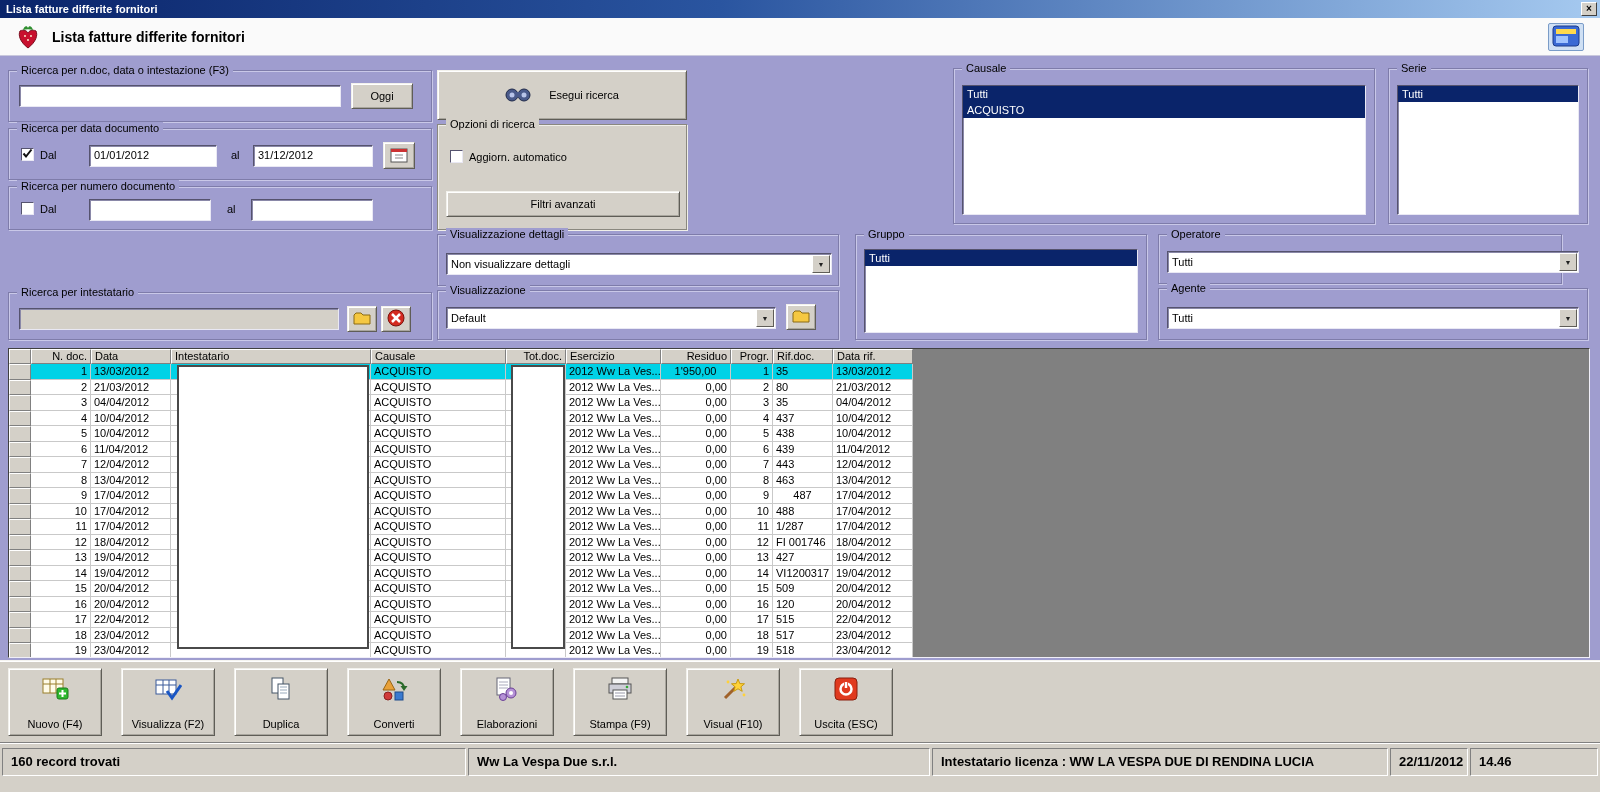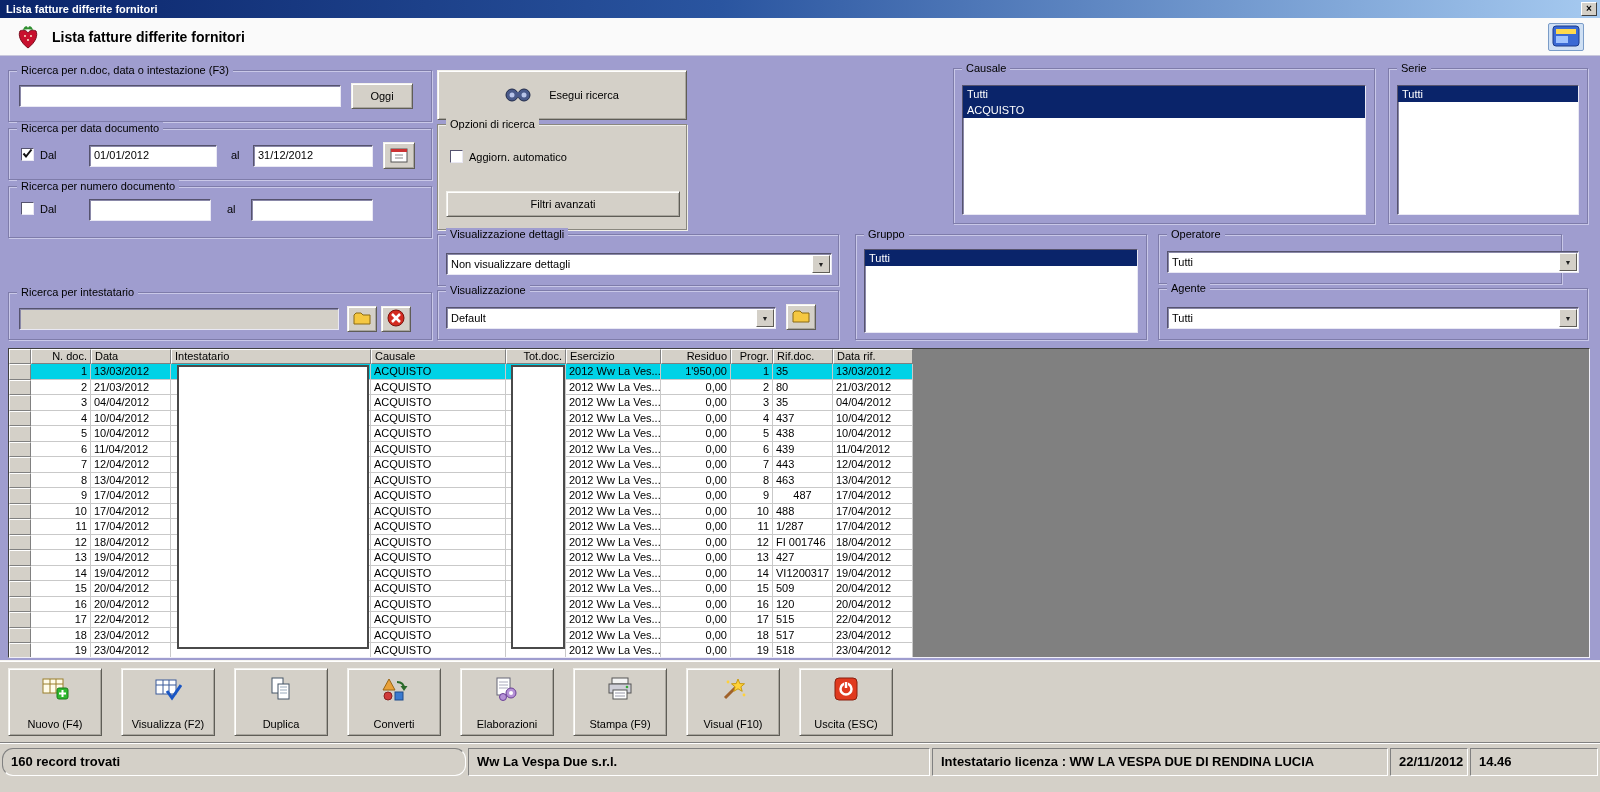--- a/index.html
+++ b/index.html
@@ -143,21 +143,21 @@
     <div class="btn" style="left:374px;top:13px;width:32px;height:27px;">
       <span><svg width="18" height="16">
             <rect x="1" y="2" width="16" height="13" fill="#fff" stroke="#555"></rect>
             <rect x="1" y="2" width="16" height="3" fill="#c33"></rect>
             <line x1="5" y1="8" x2="13" y2="8" stroke="#888"></line>
             <line x1="5" y1="11" x2="13" y2="11" stroke="#888"></line>
           </svg></span>
     </div>
   </div>
 
-  <div class="grp" style="left:8px;top:186px;width:424px;height:52px;">
+  <div class="grp" style="left:8px;top:186px;width:424px;height:44px;">
     <span class="grp-label">Ricerca per numero documento</span>
     <span class="cbx" style="left:12px;top:15px;"></span>
     <span class="lbl" style="left:31px;top:16px;">Dal</span>
     <div class="tb" style="left:80px;top:12px;width:122px;height:22px;"></div>
     <span class="lbl" style="left:218px;top:16px;">al</span>
     <div class="tb" style="left:242px;top:12px;width:122px;height:22px;"></div>
   </div>
 
   <div class="grp" style="left:8px;top:292px;width:424px;height:48px;">
     <span class="grp-label">Ricerca per intestatario</span>
@@ -269,21 +269,21 @@
       </div>
     <div>
         <div class="grow sel">
           <div class="gc rh w0"></div>
           <div class="gc w1" style="text-align: right;">1</div>
           <div class="gc w2" style="text-align: left;">13/03/2012</div>
           <div class="gc w3" style="text-align: left;"></div>
           <div class="gc w4" style="text-align: left;">ACQUISTO</div>
           <div class="gc w5" style="text-align: right;"></div>
           <div class="gc w6" style="text-align: left;">2012 Ww La Ves...</div>
-          <div class="gc w7" style="text-align: right;">1'950,00</div>
+          <div class="gc w7" style="text-align: center;">1'950,00</div>
           <div class="gc w8" style="text-align: right;">1</div>
           <div class="gc w9" style="text-align: left;">35</div>
           <div class="gc w10" style="text-align: left;">13/03/2012</div>
         </div>
         <div class="grow">
           <div class="gc rh w0"></div>
           <div class="gc w1" style="text-align: right;">2</div>
           <div class="gc w2" style="text-align: left;">21/03/2012</div>
           <div class="gc w3" style="text-align: left;"></div>
           <div class="gc w4" style="text-align: left;">ACQUISTO</div>
@@ -600,20 +600,20 @@
             <rect x="2" y="2" width="22" height="22" rx="4" fill="#e03a1f" stroke="#8a1f0f"></rect>
             <circle cx="13" cy="13" r="5.5" fill="none" stroke="#fff" stroke-width="2.5"></circle>
             <line x1="13" y1="5" x2="13" y2="12" stroke="#e03a1f" stroke-width="4"></line>
             <line x1="13" y1="6" x2="13" y2="12" stroke="#fff" stroke-width="2.5"></line>
           </svg></span>
       <span class="tlabel">Uscita (ESC)</span>
     </div>
   </div>
 
   <div class="statusbar">
-    <div class="spanel" style="left:2px;width:464px;border-radius:11px;">160 record trovati</div>
+    <div class="spanel" style="left:2px;width:464px;">160 record trovati</div>
     <div class="spanel" style="left:468px;width:462px;">Ww La Vespa Due s.r.l.</div>
     <div class="spanel" style="left:932px;width:456px;">Intestatario licenza : WW LA VESPA DUE DI RENDINA LUCIA</div>
     <div class="spanel" style="left:1390px;width:78px;">22/11/2012</div>
     <div class="spanel" style="left:1470px;width:128px;">14.46</div>
   </div>
 
 </div>
 
 </body></html>

